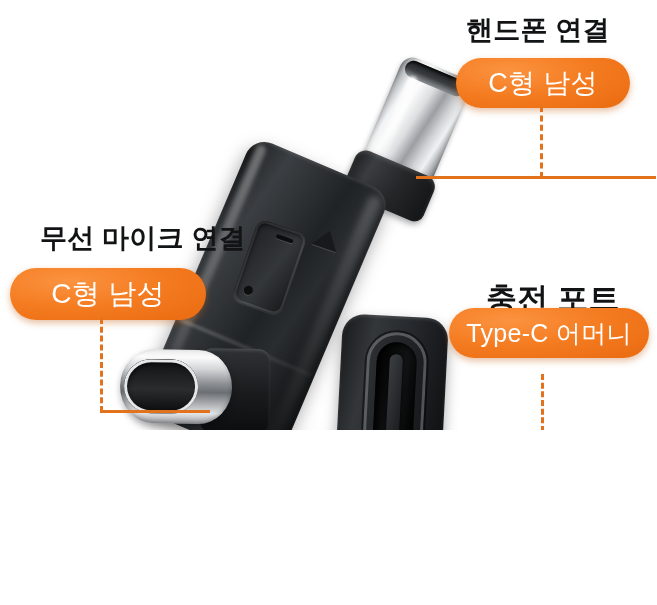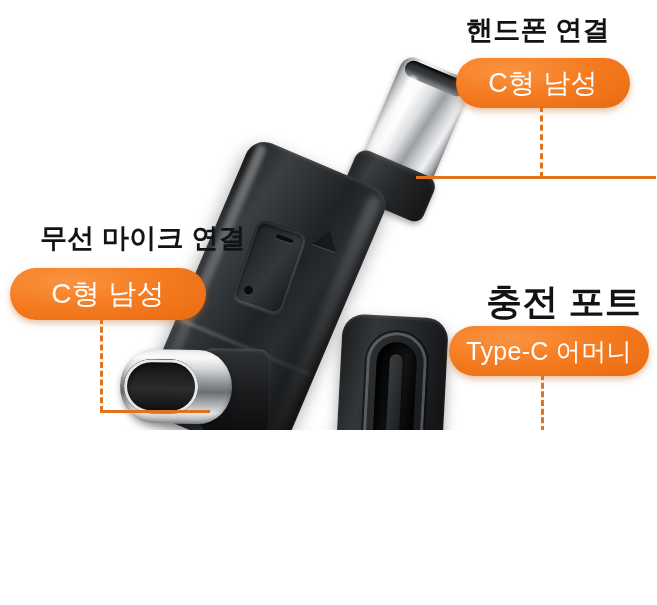--- a/index.html
+++ b/index.html
@@ -185,22 +185,22 @@
   #lead-top-h{left:416px;top:176px;width:240px;height:3px;}
   #lead-top-v{left:540px;top:106px;height:72px;}
 
   
   #head-left{left:12px;top:220px;font-size:27px;margin-left:28px;}
   #pill-left{left:10px;top:268px;width:196px;height:52px;font-size:28px;}
   #lead-left-v{left:100px;top:318px;height:94px;}
   #lead-left-h{left:100px;top:410px;width:110px;height:3px;}
 
   
-  #head-right{left:486px;top:278px;font-size:36px;}
-  #pill-right{left:449px;top:326px;width:200px;height:50px;font-size:25px;}
+  #head-right{left:486px;top:278px;font-size:31px;}
+  #pill-right{left:449px;top:308px;width:200px;height:50px;font-size:25px;}
   #lead-right-v{left:541px;top:374px;height:58px;}
   #lead-right-h{left:388px;top:430px;width:156px;height:3px;}
 </style>
 </head>
 <body>
 
 <div id="stage">
 
   <div class="ground-shadow"></div>
   <div class="ground-shadow2"></div>

